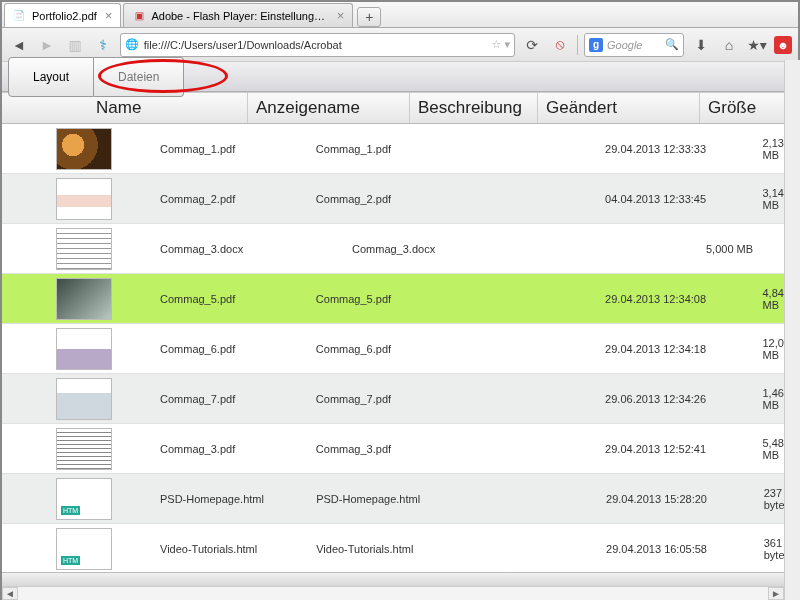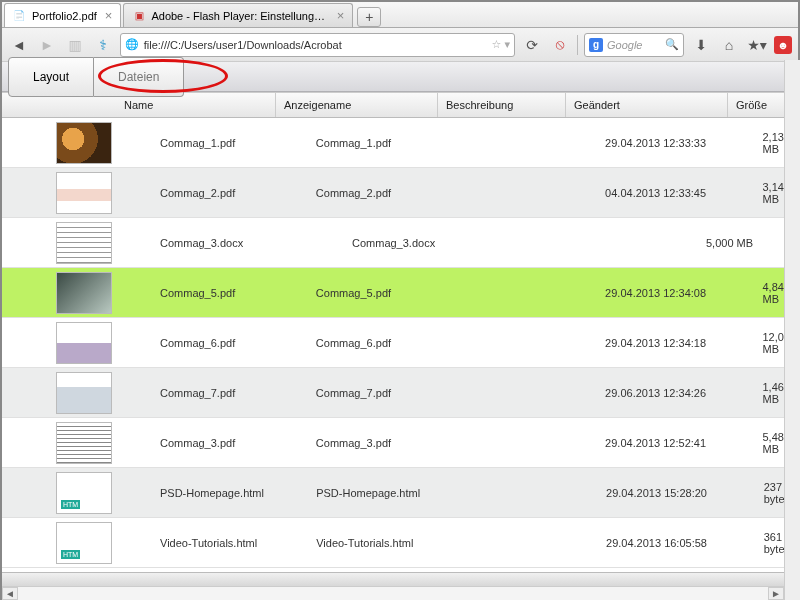--- a/index.html
+++ b/index.html
@@ -25,21 +25,21 @@
 .search-g { background:#3b7ded; color:#fff; font-weight:bold; width:14px; height:14px; font-size:10px; display:flex; align-items:center; justify-content:center; border-radius:2px; margin-right:4px;}
 
 
 .app-tabs { height: 30px; background: linear-gradient(#f0f0f2, #d8d8dc); display: flex; align-items: center; padding: 4px 6px; border-bottom: 1px solid #b0b0b4; position: relative; }
 .app-tab { padding: 12px 24px; font-size: 12px; border: 1px solid #999; background: linear-gradient(#fdfdfd, #e6e6e6); cursor: pointer; }
 .app-tab:first-child { border-radius: 4px 0 0 4px; }
 .app-tab:nth-child(2) { border-radius: 0 4px 4px 0; border-left: none; color: #777; }
 .red-ellipse { position: absolute; left: 96px; top: -3px; width: 130px; height: 34px; border: 3px solid #d11; border-radius: 50%; pointer-events: none; }
 
 
-.grid-header { height: 26px; background: linear-gradient(#fafafa, #e6e6e6); border-top: 1px solid #ccc; border-bottom: 1px solid #bbb; display: flex; font-size: 11px; color: #222; padding-left: 28px; }
+.grid-header { height: 32px; background: linear-gradient(#fafafa, #e6e6e6); border-top: 1px solid #ccc; border-bottom: 1px solid #bbb; display: flex; font-size: 17px; color: #222; }
 .col { padding: 4px 8px; border-right: 1px solid #ccc; display: flex; align-items: center; }
 .c-thumb { width: 86px; border-right: none; }
 .c-name { width: 160px; }
 .c-disp { width: 162px; }
 .c-desc { width: 128px; }
 .c-mod { width: 162px; }
 .c-size { flex: 1; border-right: none; }
 
 
 .grid-body { overflow-y: auto; height: 470px; }

